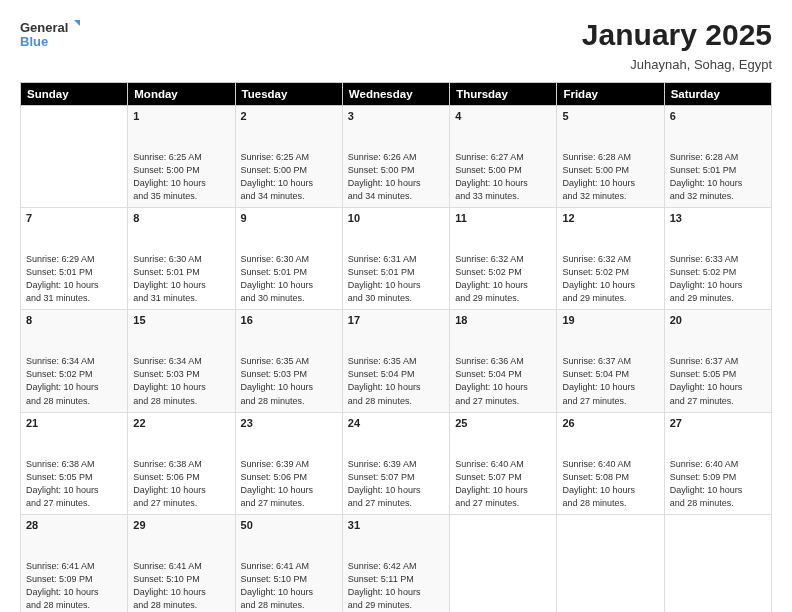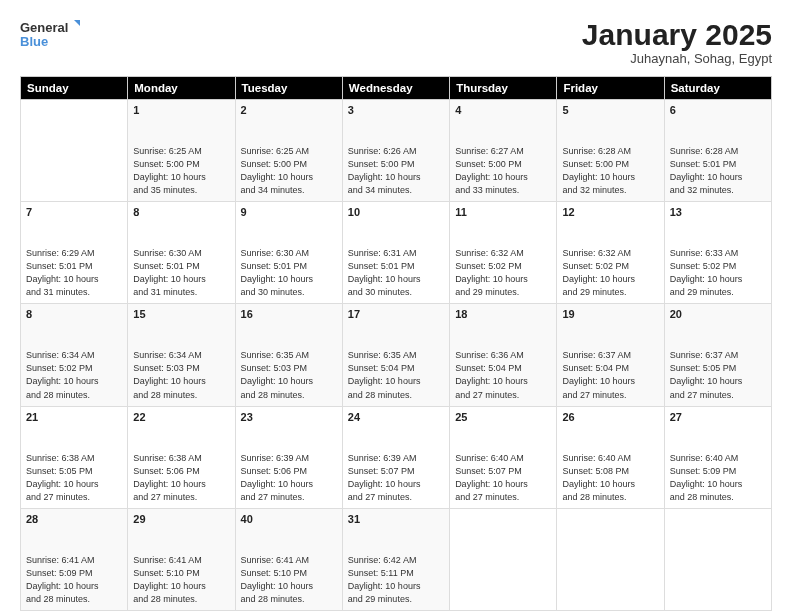--- a/index.html
+++ b/index.html
@@ -33,21 +33,21 @@
     }
     .month-title {
       font-size: 30px;
       font-weight: bold;
       color: #222;
       line-height: 1.1;
     }
     .location {
       font-size: 13px;
       color: #444;
-      margin-top: 0;
+      margin-top: 6px;
     }
     .calendar-table {
       width: 100%;
       border-collapse: collapse;
       flex: 1;
       table-layout: fixed;
     }
     .calendar-table thead tr th {
       background-color: #000000;
       color: #fff;
@@ -237,21 +237,21 @@
         <tr>
           <td>
             <span class="day-number">28</span>
             <div class="cell-text">Sunrise: 6:41 AM<br>Sunset: 5:09 PM<br>Daylight: 10 hours<br>and 28 minutes.</div>
           </td>
           <td>
             <span class="day-number">29</span>
             <div class="cell-text">Sunrise: 6:41 AM<br>Sunset: 5:10 PM<br>Daylight: 10 hours<br>and 28 minutes.</div>
           </td>
           <td>
-            <span class="day-number">40</span>
+            <span class="day-number">50</span>
             <div class="cell-text">Sunrise: 6:41 AM<br>Sunset: 5:10 PM<br>Daylight: 10 hours<br>and 28 minutes.</div>
           </td>
           <td>
             <span class="day-number">31</span>
             <div class="cell-text">Sunrise: 6:42 AM<br>Sunset: 5:11 PM<br>Daylight: 10 hours<br>and 29 minutes.</div>
           </td>
           <td class="empty-cell"></td>
           <td class="empty-cell"></td>
           <td class="empty-cell"></td>
         </tr>

